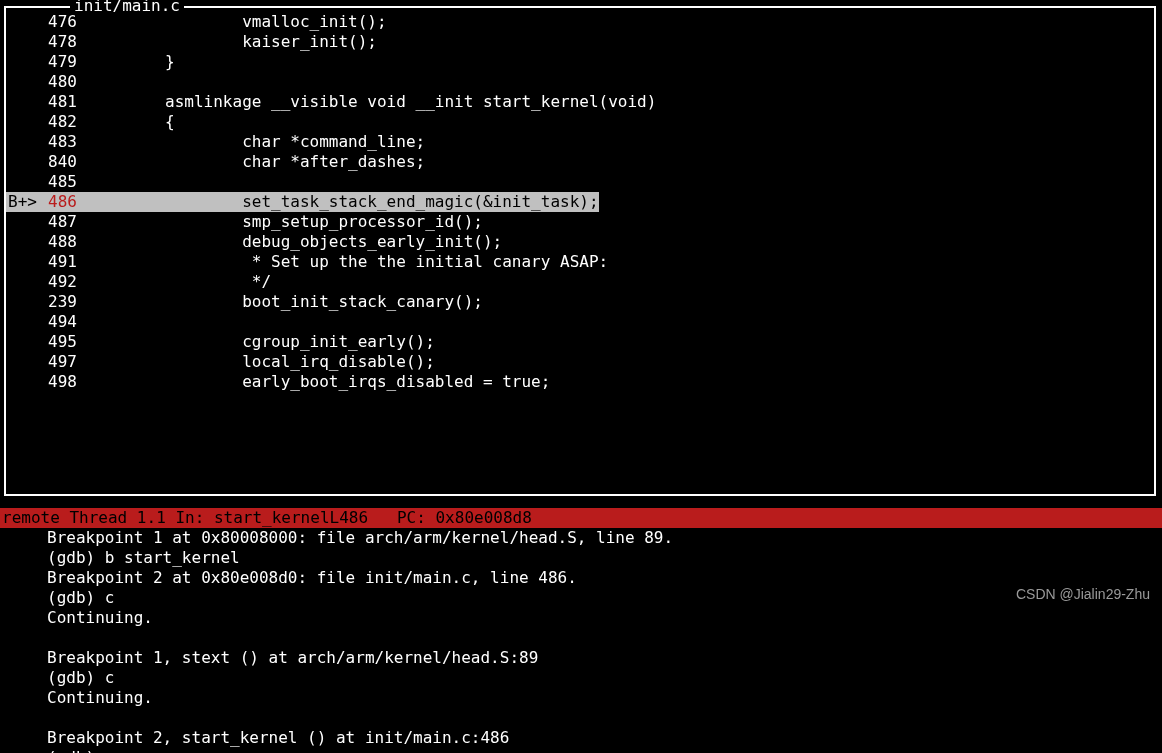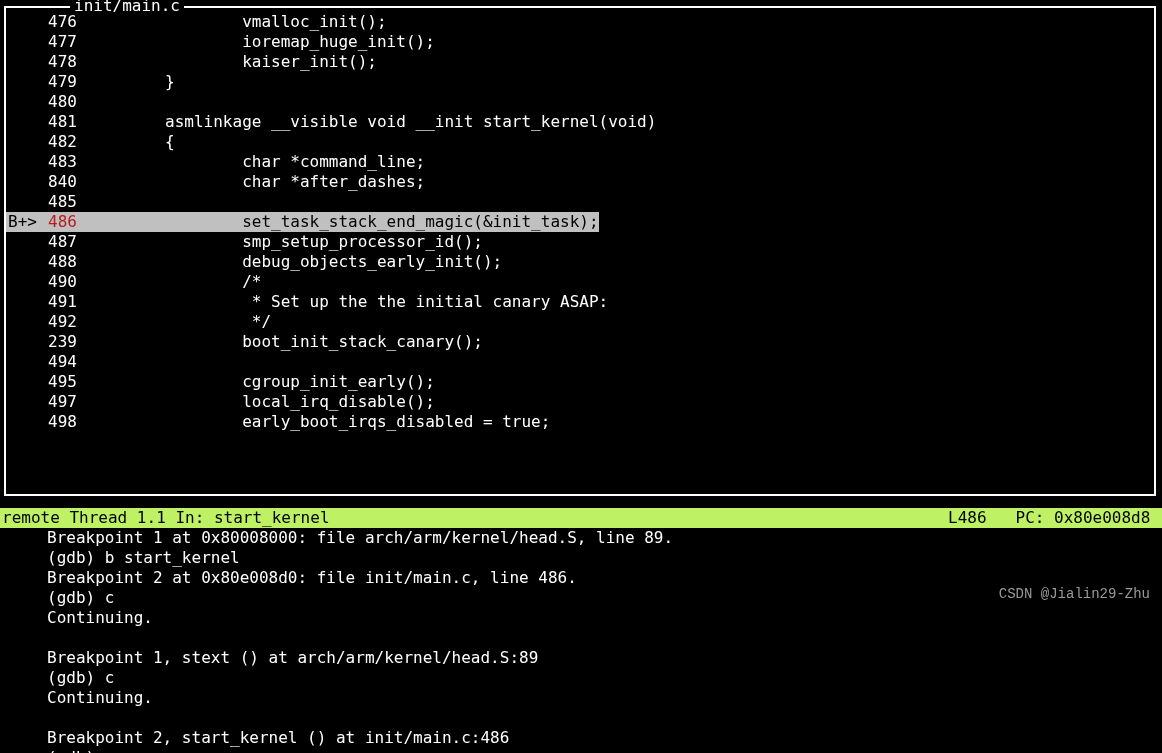--- a/index.html
+++ b/index.html
@@ -61,66 +61,63 @@
     flex: none;
     color: #fff;
   }
   .code-row.highlight .lnum { color: #b91c1c; }
   .code-text { flex: none; }
   .status-bar {
     position: absolute;
     left: 0; right: 0;
     top: 508px;
     height: 20px;
-    background: #bef264;
+    background: #b91c1c;
     color: #000;
     white-space: pre;
     display: flex;
-    justify-content: space-between;
     padding: 0 2px;
     box-sizing: border-box;
   }
   .console {
     position: absolute;
     left: 0; right: 0;
     top: 528px;
     white-space: pre;
   }
   .console-row { height: 20px; padding-left: 47px; }
   .watermark {
     position: absolute;
     right: 12px;
     bottom: 6px;
     color: #9a9a9a;
     font-size: 14px;
-    font-family: Liberation Mono, monospace;
+    font-family: Liberation Sans, sans-serif;
   }
 </style>
 </head>
 <body>
 
 <div class="app">
 
   <div class="src-frame">
     <div class="src-title">init/main.c</div>
     <div class="src-inner" id="src-inner">
         <div class="code-row"><span class="gutter">   </span><span class="lnum">476</span><span class="code-text">                vmalloc_init();</span></div>
-        <div class="code-row"><span class="gutter">   </span><span class="lnum">477</span><span class="code-text">                ioremap_huge_init();</span></div>
         <div class="code-row"><span class="gutter">   </span><span class="lnum">478</span><span class="code-text">                kaiser_init();</span></div>
         <div class="code-row"><span class="gutter">   </span><span class="lnum">479</span><span class="code-text">        }</span></div>
         <div class="code-row"><span class="gutter">   </span><span class="lnum">480</span><span class="code-text"></span></div>
         <div class="code-row"><span class="gutter">   </span><span class="lnum">481</span><span class="code-text">        asmlinkage __visible void __init start_kernel(void)</span></div>
         <div class="code-row"><span class="gutter">   </span><span class="lnum">482</span><span class="code-text">        {</span></div>
         <div class="code-row"><span class="gutter">   </span><span class="lnum">483</span><span class="code-text">                char *command_line;</span></div>
         <div class="code-row"><span class="gutter">   </span><span class="lnum">840</span><span class="code-text">                char *after_dashes;</span></div>
         <div class="code-row"><span class="gutter">   </span><span class="lnum">485</span><span class="code-text"></span></div>
         <div class="code-row highlight" style="display: flex;"><span class="gutter">B+&gt;</span><span class="lnum">486</span><span class="code-text">                set_task_stack_end_magic(&amp;init_task);</span><span style="background: rgb(0, 0, 0); flex: 1 1 auto; display: inline-block; margin-left: 0px;"> </span></div>
         <div class="code-row"><span class="gutter">   </span><span class="lnum">487</span><span class="code-text">                smp_setup_processor_id();</span></div>
         <div class="code-row"><span class="gutter">   </span><span class="lnum">488</span><span class="code-text">                debug_objects_early_init();</span></div>
-        <div class="code-row"><span class="gutter">   </span><span class="lnum">490</span><span class="code-text">                /*</span></div>
         <div class="code-row"><span class="gutter">   </span><span class="lnum">491</span><span class="code-text">                 * Set up the the initial canary ASAP:</span></div>
         <div class="code-row"><span class="gutter">   </span><span class="lnum">492</span><span class="code-text">                 */</span></div>
         <div class="code-row"><span class="gutter">   </span><span class="lnum">239</span><span class="code-text">                boot_init_stack_canary();</span></div>
         <div class="code-row"><span class="gutter">   </span><span class="lnum">494</span><span class="code-text"></span></div>
         <div class="code-row"><span class="gutter">   </span><span class="lnum">495</span><span class="code-text">                cgroup_init_early();</span></div>
         <div class="code-row"><span class="gutter">   </span><span class="lnum">497</span><span class="code-text">                local_irq_disable();</span></div>
         <div class="code-row"><span class="gutter">   </span><span class="lnum">498</span><span class="code-text">                early_boot_irqs_disabled = true;</span></div>
       </div>
   </div>
 

